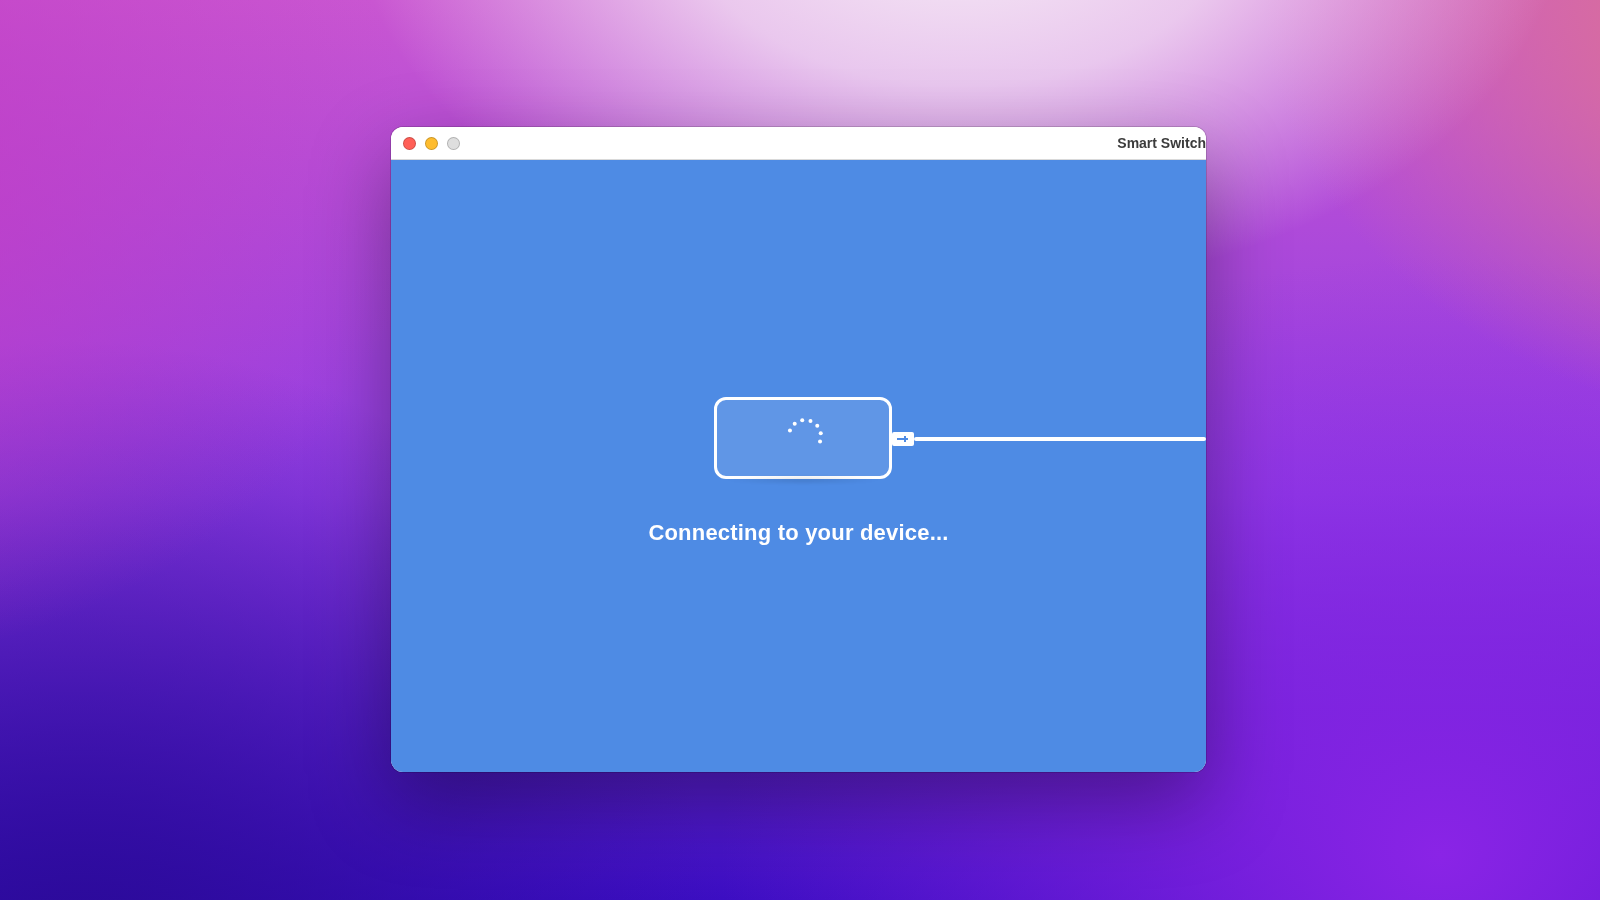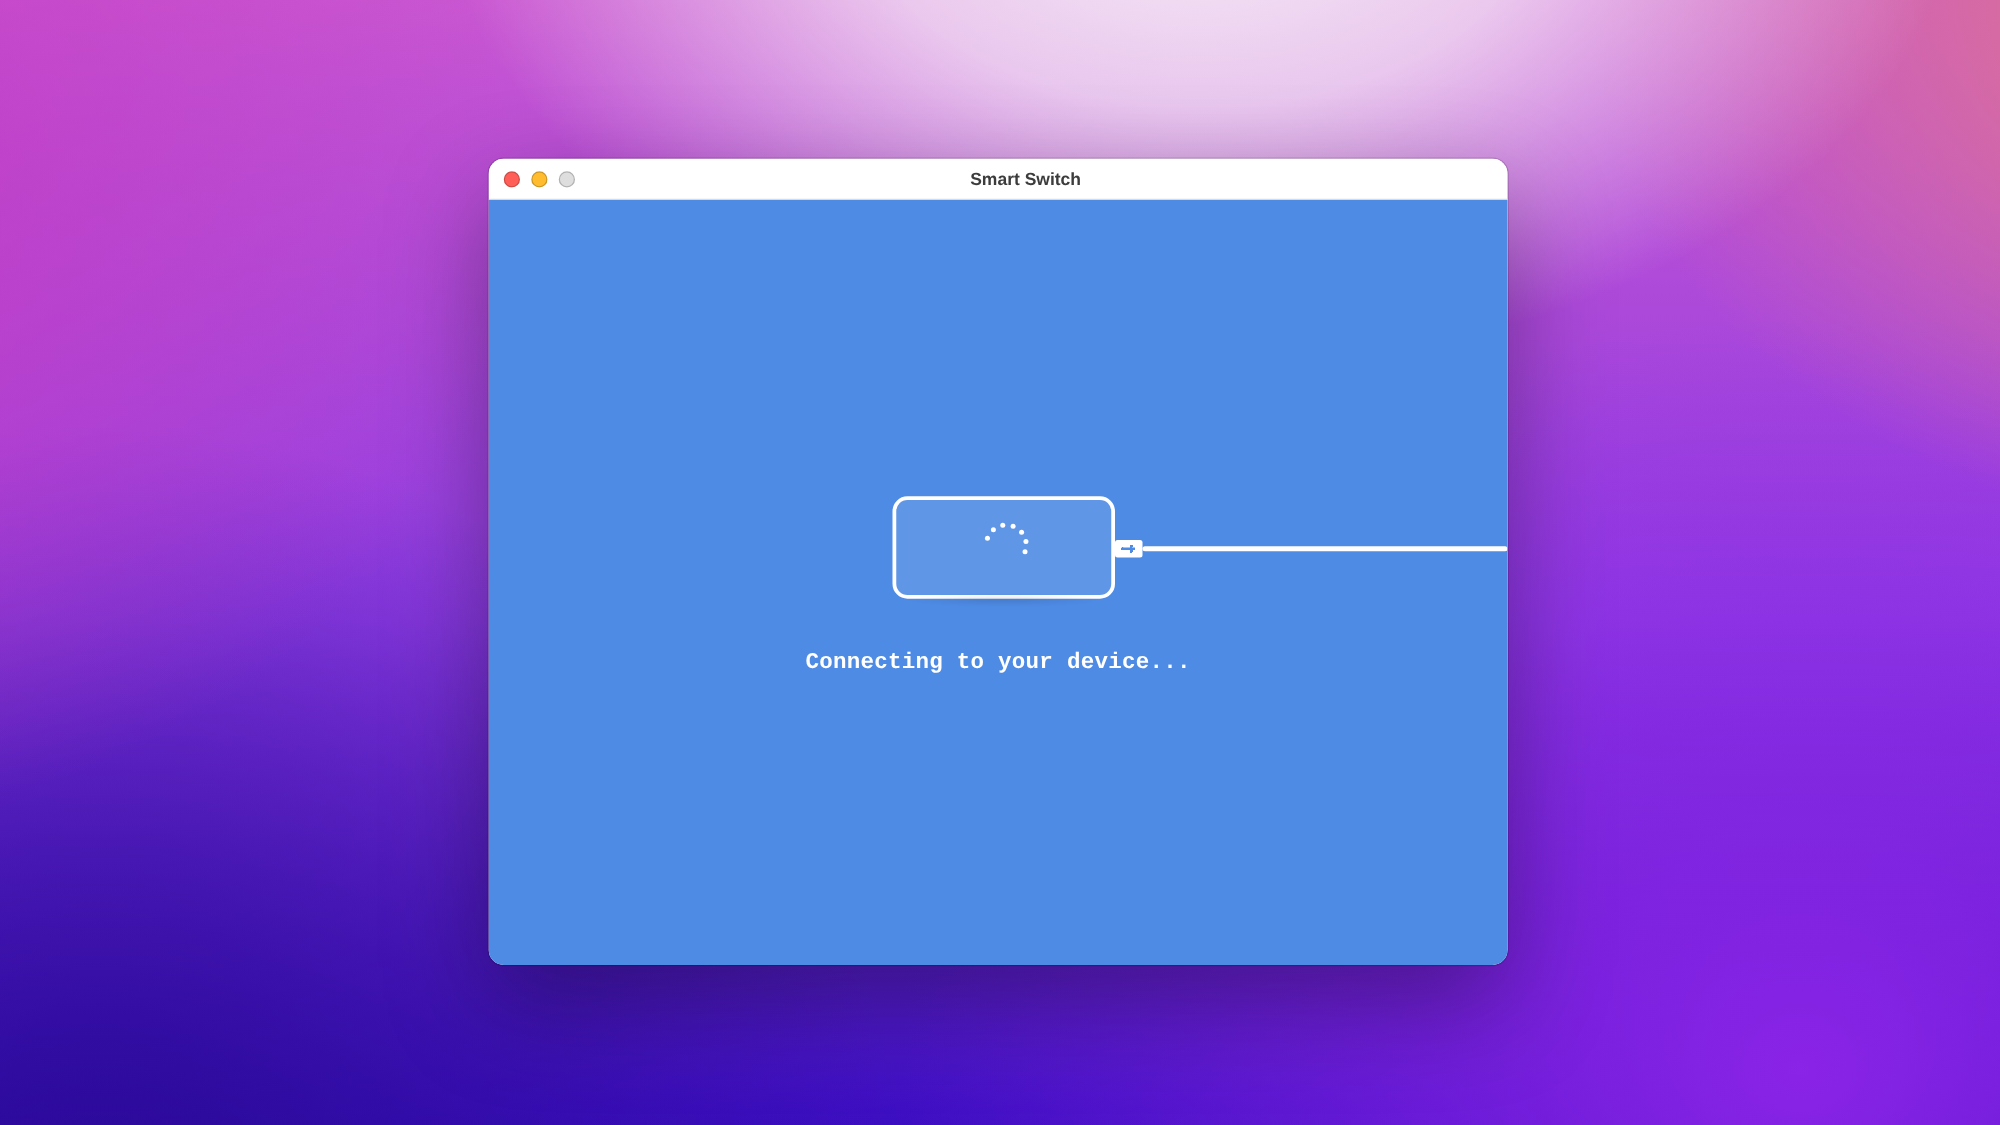--- a/index.html
+++ b/index.html
@@ -54,21 +54,21 @@
       width: 13px; height: 13px;
       border-radius: 50%;
       border: 0.5px solid rgba(0,0,0,0.2);
     }
     .tl.close { background: #ff5f57; }
     .tl.min   { background: #febc2e; }
     .tl.full  { background: #dedede; }
 
     .title {
       flex: 1;
-      text-align: center;
+      text-align: right;
       font-size: 14px;
       font-weight: 600;
       color: #3c3c3c;
       padding-left: 44px;
     }
 
     .content {
       position: relative;
       width: 100%;
       height: calc(100% - 33px);
@@ -161,23 +161,22 @@
     .spinner .d6 { transform: rotate(350deg) translate(16px) rotate(-350deg); }
     .spinner .d7 { transform: rotate(20deg)  translate(16px) rotate(-20deg);  }
 
     .status {
       position: absolute;
       left: 0; right: 0;
       top: 360px;
       text-align: center;
       color: #fff;
       font-weight: 700;
-      font-size: 18px;
+      font-size: 22px;
       letter-spacing: 0.2px;
-      font-family: Liberation Mono, monospace;
     }
   </style>
 </head>
 <body>
 
 <div class="desktop">
 
   <div class="window">
 
     <div class="titlebar">

